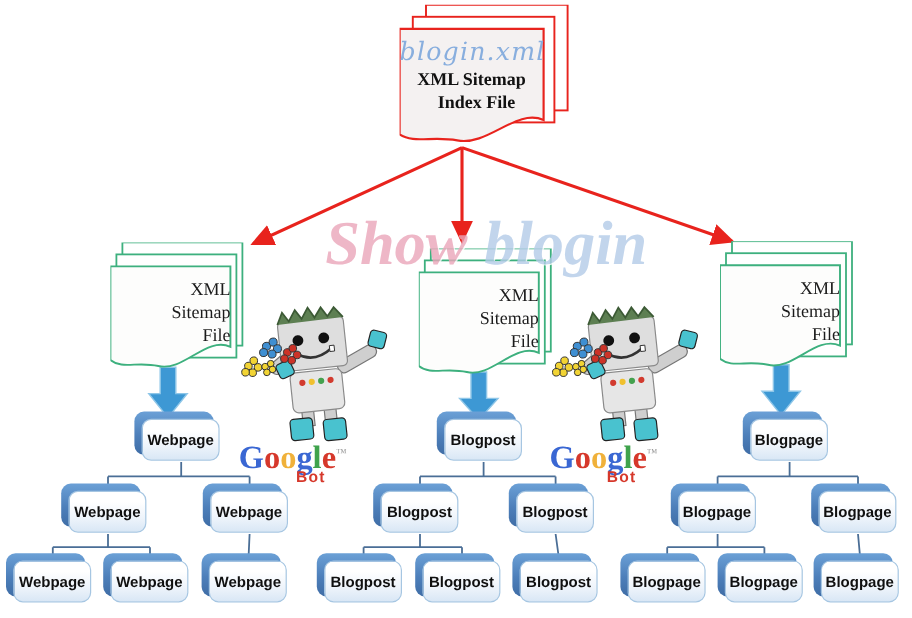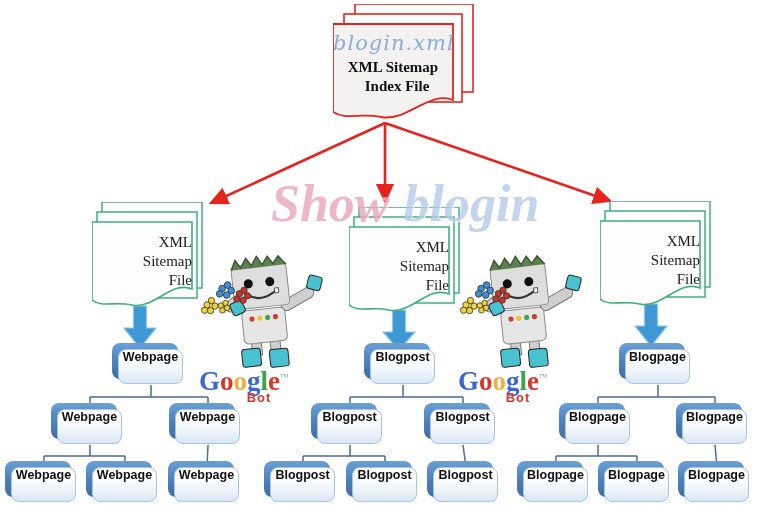--- a/index.html
+++ b/index.html
@@ -19,21 +19,21 @@
   .index-title{position:absolute;text-align:center;font-family:"Liberation Serif",serif;
                font-weight:bold;font-size:15px;color:#111;}
   .green-lines{font-size:15px;line-height:19px;}
 
   
   .node{position:absolute;width:72px;height:42px;z-index:3;}
   .node-back{position:absolute;left:0;top:0;width:66px;height:36px;border-radius:8px;
              background:linear-gradient(180deg,#6ba0d6 0%,#4d7fba 55%,#3f6da6 100%);}
   .node-front{position:absolute;left:6px;top:6px;width:63px;height:33px;border-radius:8px;
               background:linear-gradient(180deg,#ffffff 25%,#eef4fb 65%,#d9e7f5 100%);
-              border:1.5px solid #a6c6e2;display:flex;justify-content:center;}
+              border:1.5px solid #a6c6e2;display:flex;align-items:center;justify-content:center;}
   .node-front span{font-weight:bold;font-size:12.5px;color:#101010;}
 
   
   .gbot{position:absolute;width:150px;height:152px;z-index:2;}
   .glogo{position:absolute;left:6px;top:112px;width:120px;text-align:left;
          font-family:"Liberation Serif",serif;font-weight:bold;font-size:27px;line-height:26px;
          letter-spacing:0px;white-space:nowrap;}
   .glogo .tm{font-size:9px;vertical-align:super;color:#9a9a9a;font-weight:normal;}
   .gbot-label{position:absolute;left:6px;top:138px;width:120px;text-align:center;
               font-size:13px;font-weight:bold;color:#d6382b;letter-spacing:1px;}

